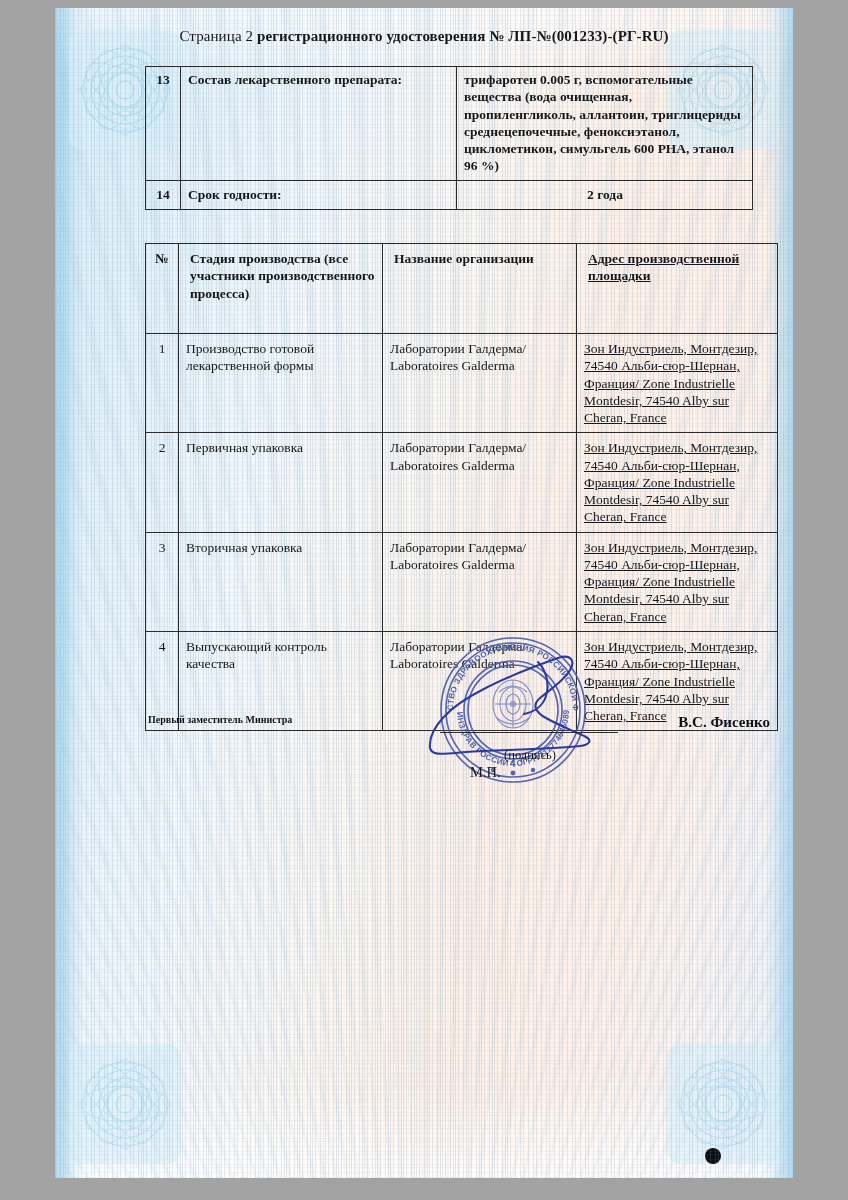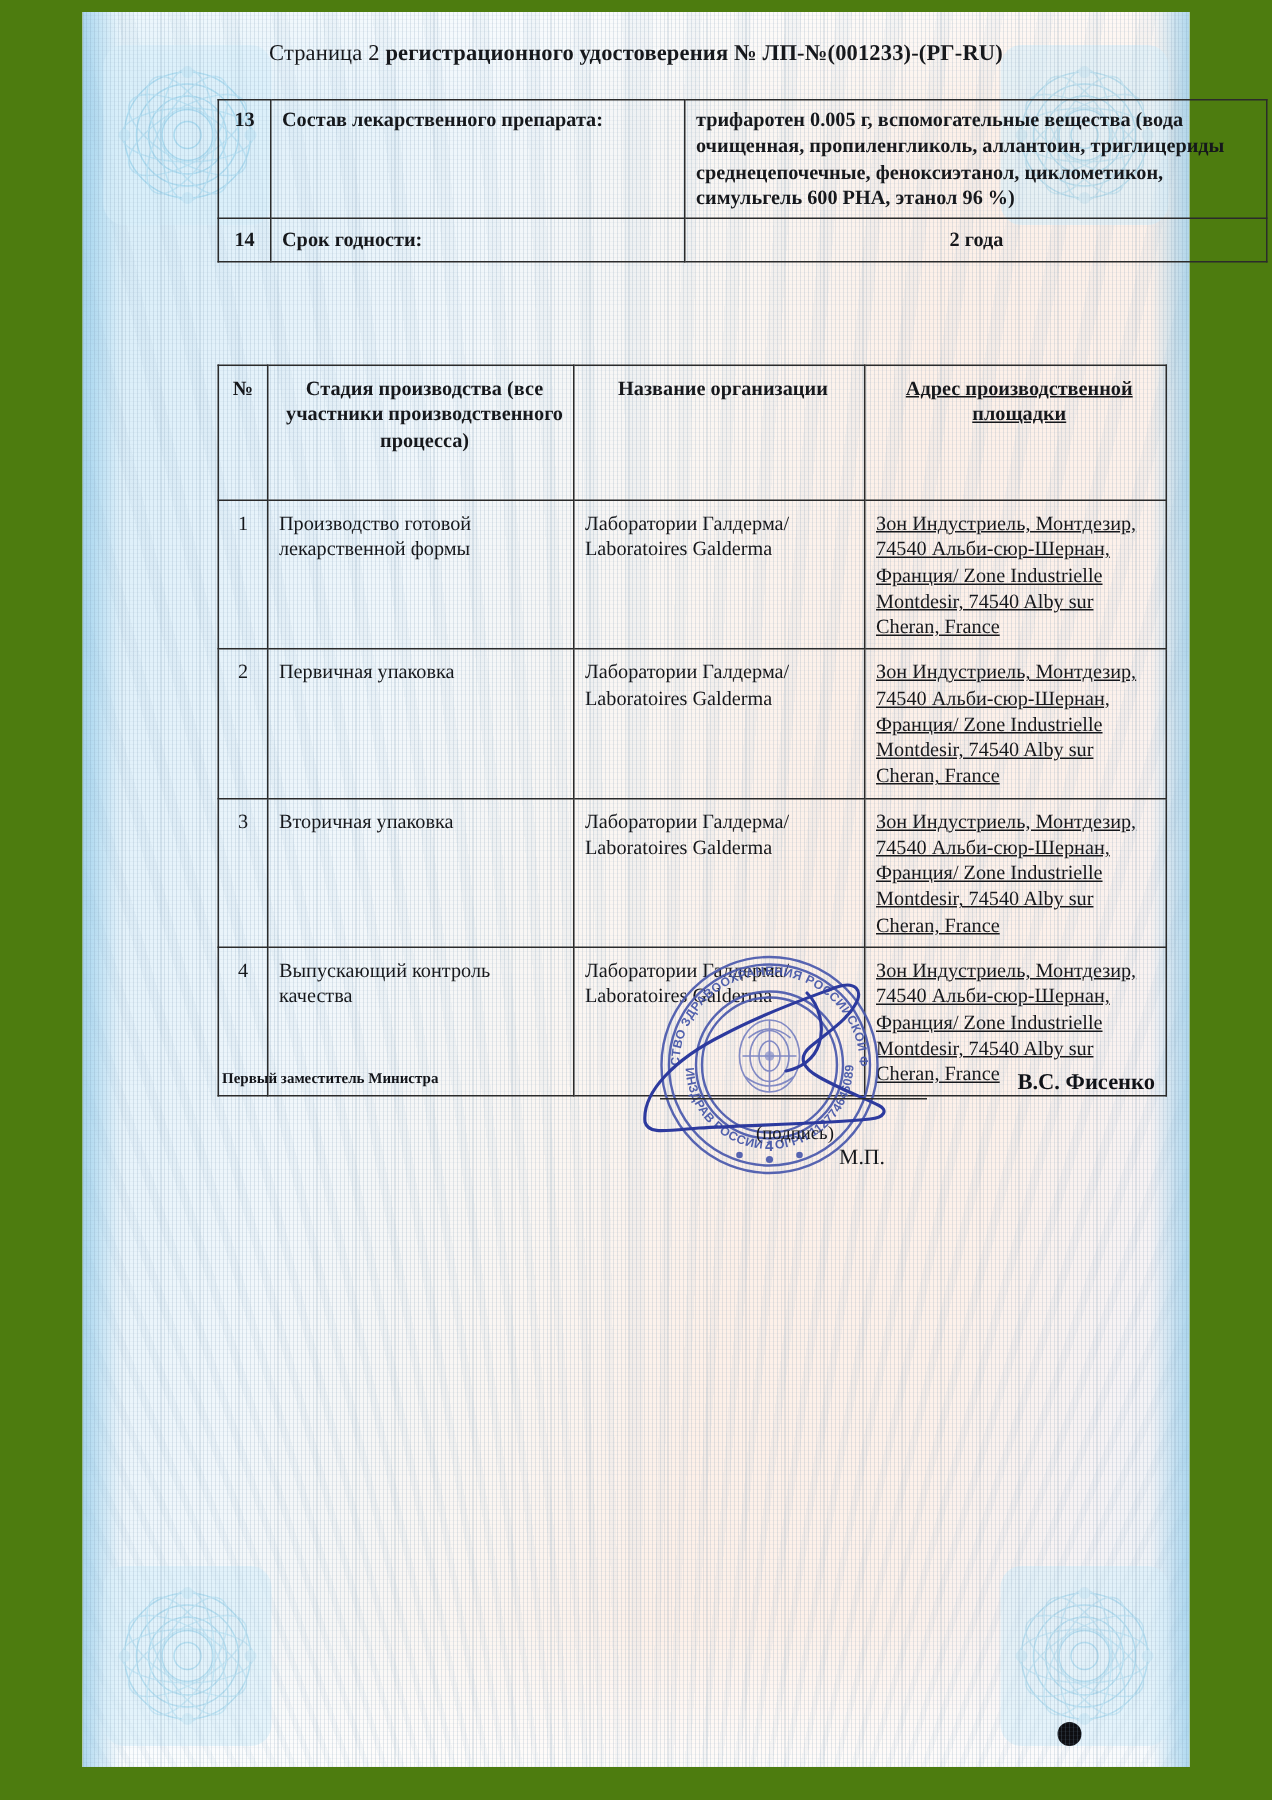--- a/index.html
+++ b/index.html
@@ -10,21 +10,21 @@
   body {
     font-family: "Liberation Serif", "DejaVu Serif", serif;
   }
 
   
   #page {
     position: relative;
     width: 848px;
     height: 1200px;
     overflow: hidden;
-    background: #4d7c0f;
+    background: #a3a3a3;
   }
 
   
   #paper {
     position: absolute;
     left: 55px;
     top: 8px;
     width: 738px;
     height: 1170px;
     overflow: hidden;
@@ -125,21 +125,21 @@
     font-size:13.5px;
     line-height:1.28;
     color:#16181c;
     background:transparent;
   }
 
   
   #tbl-head{
     position:absolute;
     left:145px; top:66px;
-    width:700px;
+    width:608px;
     border-radius:27px;
   }
   #tbl-head td.num{ width:30px; text-align:center; font-weight:bold; padding-left:2px; padding-right:2px;}
   #tbl-head td.lbl{ width:262px; font-weight:bold; }
   #tbl-head td.val{ width:auto;font-weight:bold; }
   #tbl-head td.val.center{ text-align:center; }
   #tbl-head tr.r14 td{ padding-top:5px; padding-bottom:6px;margin-left:11px; }
 
   
   .intro{
@@ -153,21 +153,21 @@
   }
 
   
   #tbl-main{
     position:absolute;
     left:145px; top:243px;
     width:633px;
   }
   #tbl-main th{
     font-weight:bold;
-    text-align:center;
+    text-align:left;
     padding-top:6px;
     padding-left:11px;
   }
   #tbl-main th.c-num, #tbl-main td.c-num{ width:28px; text-align:center; padding-left:2px; padding-right:2px; }
   #tbl-main th.c-stage, #tbl-main td.c-stage{ width:186px; }
   #tbl-main th.c-org,   #tbl-main td.c-org{ width:176px; }
   #tbl-main th.c-addr,  #tbl-main td.c-addr{ width:auto;text-decoration:underline; }
   #tbl-main td{ padding-top:6px; padding-bottom:6px; }
   #tbl-main tr.hdr th{ height:78px; }
   #tbl-main tr.body td{ height:72px; }
@@ -196,21 +196,21 @@
   }
   .sig-podpis{
     position:absolute;
     left:470px; top:48px;
     width:120px; text-align:center;
     font-size:12.5px; color:#16181c;margin-top:12px;
   }
   .sig-mp{
     position:absolute;
     left:470px; top:76px;
-    width:120px; text-align:right;
+    width:120px; text-align:left;
     font-size:14.5px; color:#16181c;
   }
 
   
   .seal{
     position:absolute;
     left:437px; top:634px;
     width:152px; height:152px;
     pointer-events:none;
     opacity:.92;

